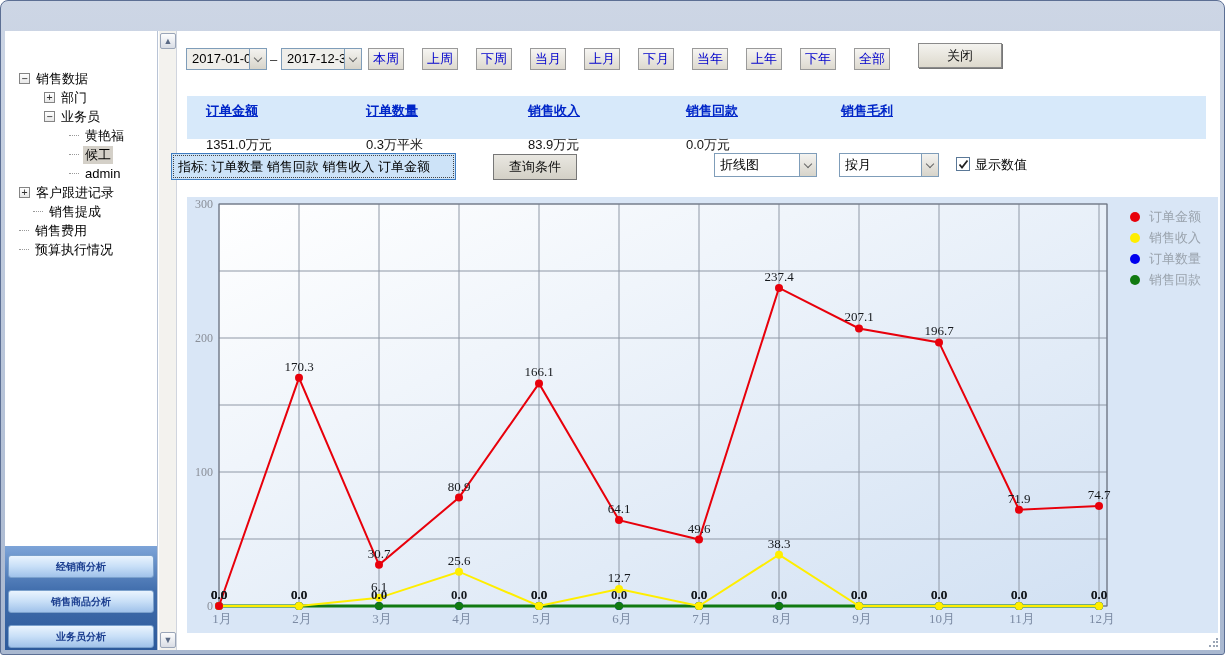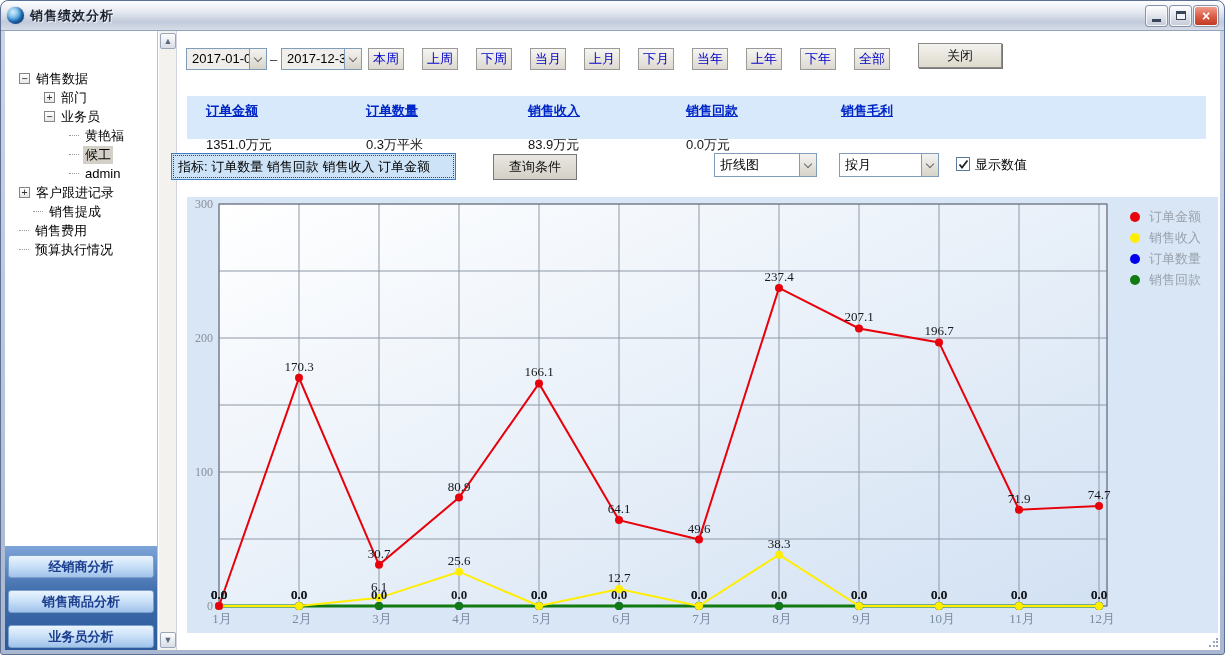--- a/index.html
+++ b/index.html
@@ -42,21 +42,21 @@
     font-size:10px; line-height:9px; text-align:center; color:#333; margin-right:4px; flex:0 0 auto;
     font-family:"DejaVu Sans Mono",monospace; }
   .stub { width:10px; height:1px; border-top:1px dotted #9a9a9a; margin-right:4px; flex:0 0 auto; }
   .tree-label { padding:0 2px; }
   .tree-label.selected { background:#d4d0c8; }
 
   .accordion { position:absolute; left:0; right:0; bottom:0; height:104px;
     background:linear-gradient(180deg,#7da4d8 0%,#3f6cab 45%,#2d5a9b 100%); padding-top:9px; overflow:hidden; }
   .acc-header { margin:0 3px 12px 3px; height:23px; border:1px solid #7aa0cc; border-radius:3px;
     background:linear-gradient(180deg,#eaf4fe 0%,#c8dff7 50%,#a0c2ea 100%);
-    color:#1b3e8f; font-weight:bold; font-size:13px; text-align:center; line-height:21px; }
+    color:#1b3e8f; font-weight:bold; font-size:10px; text-align:center; line-height:21px; }
 
   
   .side-scrollbar { position:absolute; left:154px; top:0; bottom:0; width:18px; background:#f3f2ee; border-right:1px solid #d0d5de; }
   .sb-arrow { position:absolute; left:1px; width:16px; height:16px; font-size:9px; color:#5a6a85;
     background:linear-gradient(180deg,#fdfdfd,#d9dde5); border:1px solid #9aa5b8; border-radius:2px;
     display:flex; align-items:center; justify-content:center; }
   .sb-arrow.up { top:2px; } .sb-arrow.down { bottom:2px; }
 
   
   .combo { position:absolute; height:22px; border:1px solid #7f9db9; background:#fff; display:flex; align-items:stretch; }
@@ -101,33 +101,20 @@
                radial-gradient(circle at 6px 4px,#9aa5b5 1px,transparent 1.5px),
                radial-gradient(circle at 9px 8px,#9aa5b5 1px,transparent 1.5px),
                radial-gradient(circle at 9px 4px,#9aa5b5 1px,transparent 1.5px),
                radial-gradient(circle at 9px 1px,#9aa5b5 1px,transparent 1.5px); }
 </style>
 </head>
 <body>
 
 <div class="window">
 
-  <div class="titlebar">
-    <span class="app-icon"></span>
-    <span class="title-text">销售绩效分析</span>
-    <span class="winbtns">
-      <span class="wbtn">
-          <span class="glyph-min"></span>
-        </span>
-      <span class="wbtn">
-          <span class="glyph-max"></span>
-        </span>
-      <span class="wbtn close">×</span>
-    </span>
-  </div>
 
   <div class="content">
 
     <div class="sidebar">
       <div class="tree" id="tree">
           <div class="tree-row" style="padding-left: 14px;">
             <span class="expander">−</span>
             <span class="tree-label">销售数据</span>
           </div>
           <div class="tree-row" style="padding-left: 39px;">

